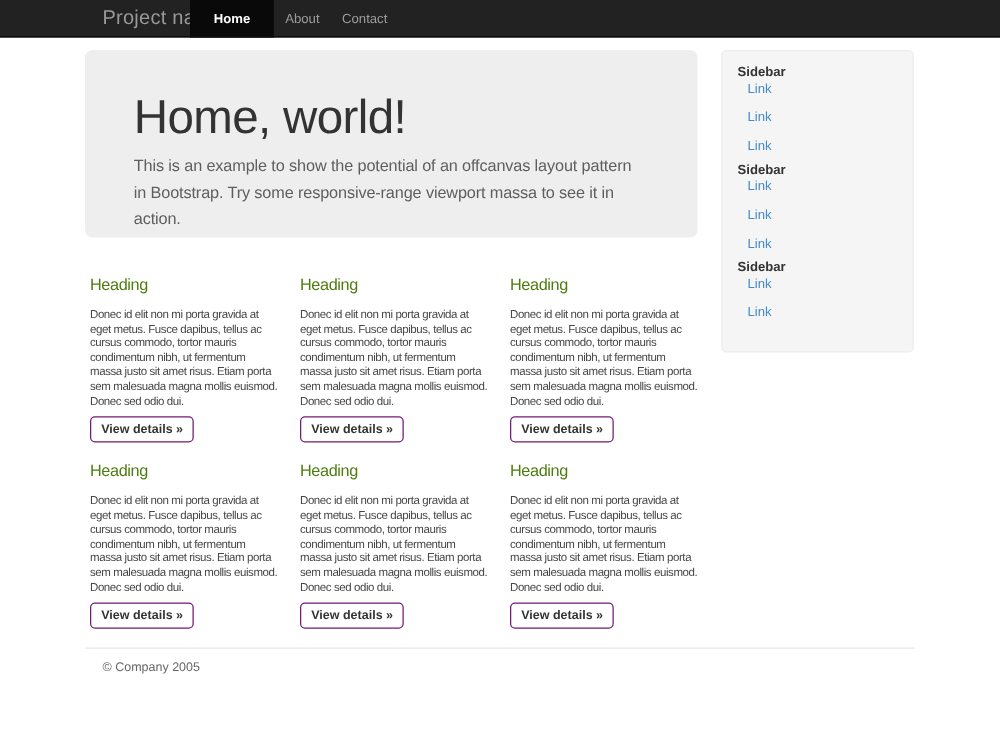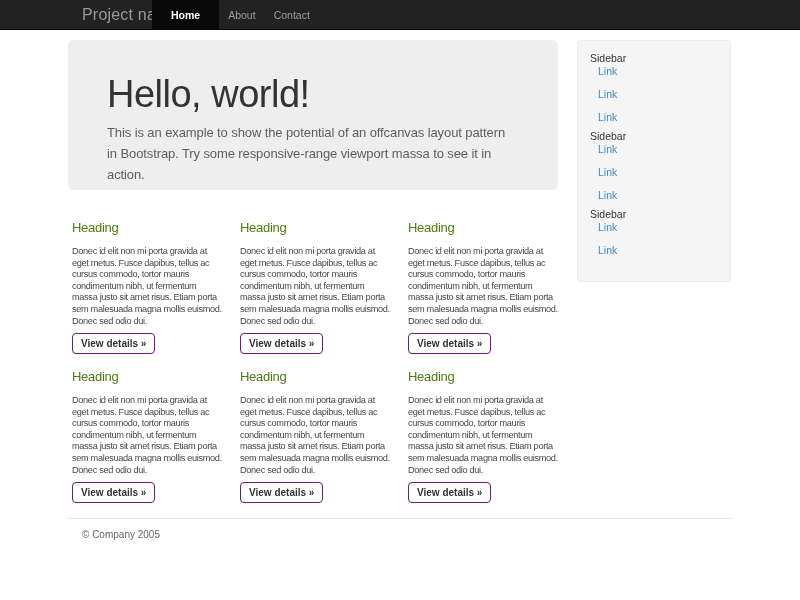--- a/index.html
+++ b/index.html
@@ -45,21 +45,21 @@
     letter-spacing:-.1px; max-width:428px;
   }
 
   
   .sidebar {
     position:absolute; left:577px; top:40px; width:154px; height:242px;
     background:#f5f5f5; border:1px solid #ececec; border-radius:4px;
     padding:11px 12px;
   }
   .sb-heading {
-    font-size:10.5px; line-height:13px; color:#333333; font-weight:normal;
+    font-size:10.5px; line-height:13px; color:#333333; font-weight:bold;
   }
   .sb-links { list-style:none; margin:0 0 7px; }
   .sb-links li { margin-bottom:11px; }
   .sb-links li:last-child { margin-bottom:0; }
   .sb-link {
     display:block; padding-left:8px; font-size:10.5px; line-height:12px;
     color:#428bca; text-decoration:none; cursor:pointer;
   }
   .sb-group:last-child .sb-links { margin-bottom:0; }
 
@@ -100,21 +100,21 @@
 <div class="navbar">
   <a class="brand">Project name</a>
   <ul class="nav">
     <li class="nav-item active">Home</li>
     <li class="nav-item">About</li>
     <li class="nav-item">Contact</li>
   </ul>
 </div>
 
 <div class="jumbotron">
-  <h1>Hello, world!</h1>
+  <h1>Home, world!</h1>
   <p>This is an example to show the potential of an offcanvas layout pattern in Bootstrap. Try some responsive-range viewport massa to see it in action.</p>
 </div>
 
 <div class="sidebar">
   <div class="sb-group">
     <div class="sb-heading">Sidebar</div>
     <ul class="sb-links">
       <li>
           <a class="sb-link">Link</a>
         </li>

